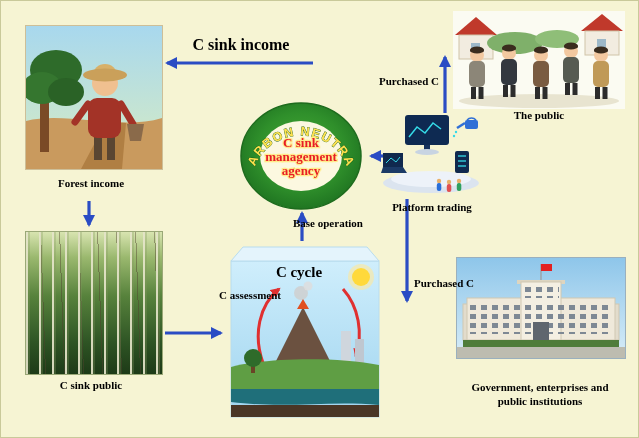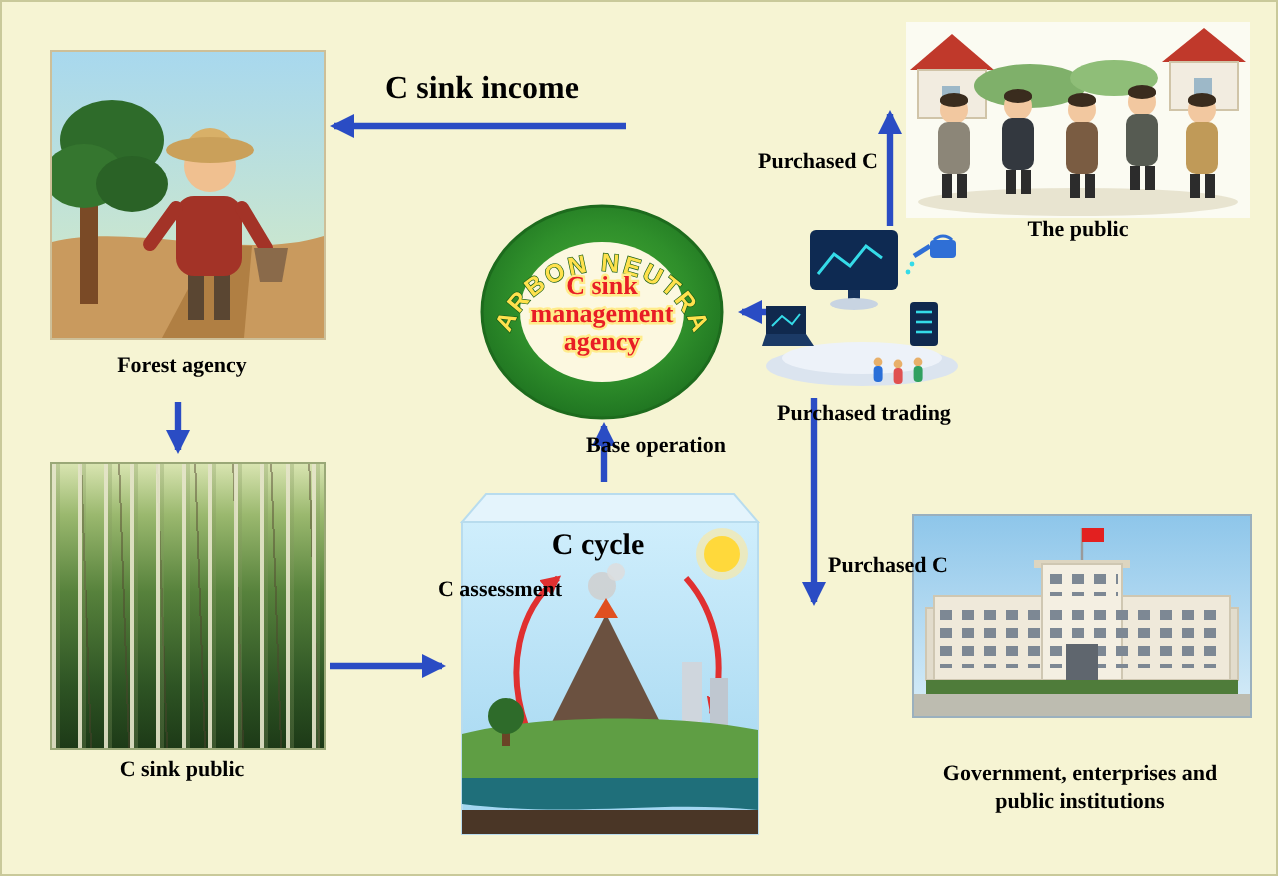--- a/index.html
+++ b/index.html
@@ -72,21 +72,21 @@
         <rect x="62" y="72" width="33" height="40" rx="9" fill="#a33327"></rect>
         <path d="M62,78 L49,96" stroke="#a33327" stroke-width="7" stroke-linecap="round" fill="none"></path>
         <path d="M95,78 L107,98" stroke="#a33327" stroke-width="7" stroke-linecap="round" fill="none"></path>
         <path d="M101,98 h17 l-3,17 h-11 z" fill="#8a6a4a"></path>
         <circle cx="79" cy="57" r="13" fill="#f0c090"></circle>
         <path d="M67,49 a12,11 0 0 1 24,0 z" fill="#d8b068"></path>
         <ellipse cx="79" cy="49" rx="22" ry="6.5" fill="#caa05a"></ellipse>
       </g>
     </svg>
   </div>
-  <div class="lbl center" style="left:20px;top:176px;width:140px;">Forest agency</div>
+  <div class="lbl center" style="left:20px;top:176px;width:140px;">Forest income</div>
 
   <div class="lbl center big" style="left:170px;top:34px;width:140px;">C sink income</div>
 
   <div class="pic forest" style="left:24px;top:230px;width:136px;height:142px;"></div>
   <div class="lbl center" style="left:20px;top:378px;width:140px;">C sink public</div>
 
   <div class="lbl center" style="left:170px;top:288px;width:70px;margin-left:44px;">C assessment</div>
 
   <div class="logo" style="left:238px;top:100px;">
     <svg viewBox="0 0 124 110" width="124" height="110">
@@ -181,21 +181,21 @@
       <g>
         <circle cx="58" cy="66" r="2.2" fill="#e8b06a"></circle>
           <rect x="55.8" y="68" width="4.5" height="8" rx="2" fill="#2a6fd8"></rect>
         <circle cx="68" cy="67" r="2.2" fill="#e8b06a"></circle>
           <rect x="65.8" y="69" width="4.5" height="8" rx="2" fill="#e05050"></rect>
         <circle cx="78" cy="66" r="2.2" fill="#e8b06a"></circle>
           <rect x="75.8" y="68" width="4.5" height="8" rx="2" fill="#30a060"></rect>
       </g>
     </svg>
   </div>
-  <div class="lbl center" style="left:368px;top:200px;width:126px;">Purchased trading</div>
+  <div class="lbl center" style="left:368px;top:200px;width:126px;">Platform trading</div>
 
   <div class="lbl right" style="left:350px;top:74px;width:88px;">Purchased C</div>
   <div class="lbl" style="left:413px;top:276px;width:92px;">Purchased C</div>
 
   <div class="pic" style="left:452px;top:10px;width:172px;height:98px;">
     <svg viewBox="0 0 172 98" width="172" height="98">
       <defs>
         <g id="psn">
           <ellipse cx="0" cy="-5" rx="7" ry="3.5" fill="#3a2c1e"></ellipse>
           <circle cx="0" cy="0" r="7" fill="#f2c8a0"></circle>

